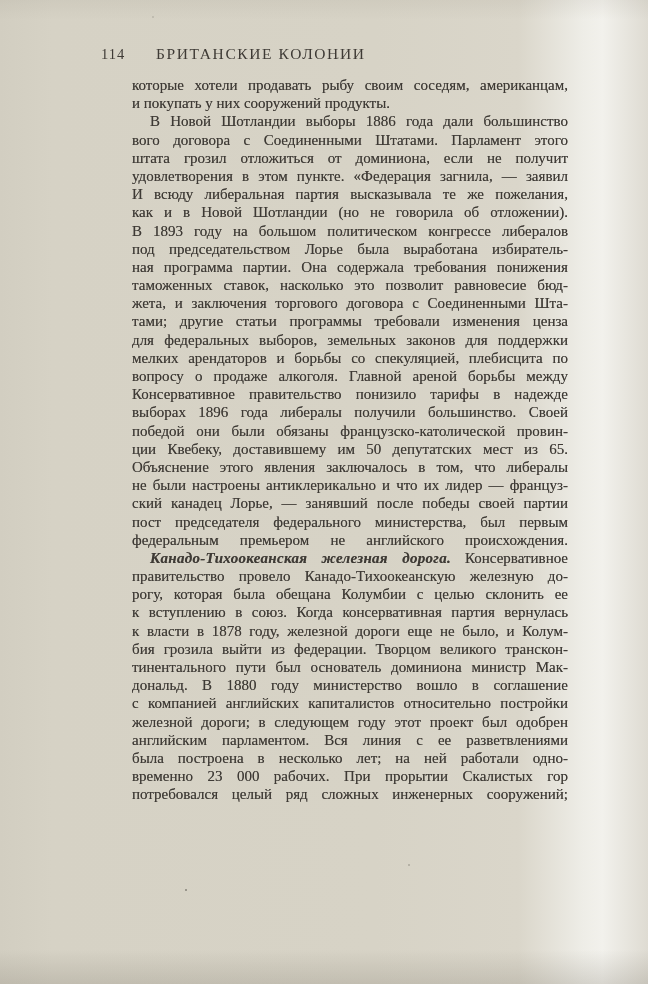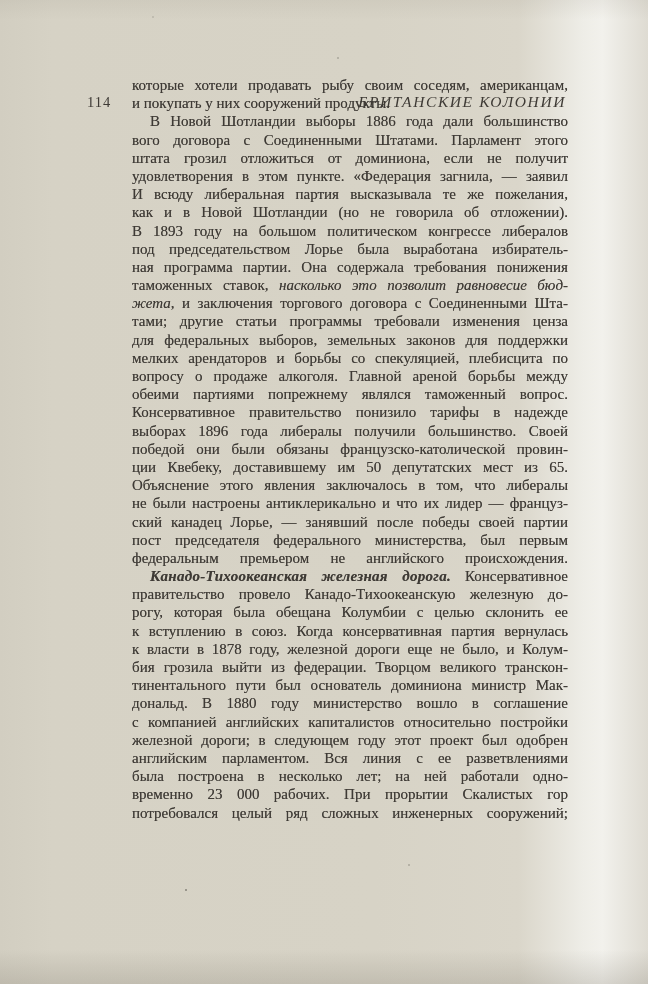--- a/index.html
+++ b/index.html
@@ -10,33 +10,31 @@
   }
   .page {
     position: relative;
     width: 648px; height: 984px;
     background:
       linear-gradient(180deg, rgba(140,134,120,0.10) 0%, rgba(140,134,120,0) 2%, rgba(140,134,120,0) 96.5%, rgba(120,114,102,0.22) 100%),
       linear-gradient(90deg, #d2cec1 0%, #d6d2c5 8%, #d7d3c6 58%, #dad6ca 80%, #eeede7 90%, #f2f1ec 93%, #dedbd2 100%);
   }
   .header-row {
     position: absolute;
-    top: 45px; left: 70px; width: 484px; height: 18px;
+    top: 45px; left: 84px; width: 484px; height: 18px;
     color: var(--ink, #3e3a35);
-    margin-top: 48px;
   }
   .page-number {
     position: absolute; left: 17px; top: 1px;
     font-size: 14.5px; letter-spacing: 1px;
   }
   .running-title {
     position: absolute; left: 60px; right: 0; top: 0;
-    text-align: right;
+    text-align: left;
     transform: translateX(12px);
-    font-style: italic;
     font-size: 15.5px;
     letter-spacing: 1.6px;
     white-space: nowrap;
   }
   .text-block {
     position: absolute;
     top: 76px; left: 84px; width: 484px;
     font-size: 15px;
     color: var(--ink, #3e3a35);
     text-shadow: 0 0 0.6px rgba(62,58,53,0.65);
@@ -45,21 +43,21 @@
     line-height: 18.2px;
     height: 18.2px;
     text-align: justify;
     text-align-last: justify;
     white-space: normal;
     overflow: hidden;
     margin-left: 48px;
   }
   .line.left { text-align-last: left; }
   .line.indent { text-indent: 18px; }
-  .it { font-style: italic; }
+  .it { }
   .bd { font-weight: bold; letter-spacing: 0.3px; font-style: italic; }
   .speck {
     position: absolute;
     background: rgba(70,65,58,0.55);
     border-radius: 50%;
   }
 </style>
 </head>
 <body>
 
@@ -80,21 +78,20 @@
       <div class="line"><span>как и в Новой Шотландии (но не говорила об отложении).</span></div>
       <div class="line"><span>В 1893 году на большом политическом конгрессе либералов</span></div>
       <div class="line"><span>под председательством Лорье была выработана избиратель-</span></div>
       <div class="line"><span>ная программа партии. Она содержала требования понижения</span></div>
       <div class="line"><span>таможенных ставок, </span><span class="it">насколько это позволит равновесие бюд-</span></div>
       <div class="line"><span class="it">жета</span><span>, и заключения торгового договора с Соединенными Шта-</span></div>
       <div class="line"><span>тами; другие статьи программы требовали изменения ценза</span></div>
       <div class="line"><span>для федеральных выборов, земельных законов для поддержки</span></div>
       <div class="line"><span>мелких арендаторов и борьбы со спекуляцией, плебисцита по</span></div>
       <div class="line"><span>вопросу о продаже алкоголя. Главной ареной борьбы между</span></div>
-      <div class="line"><span>обеими партиями попрежнему являлся таможенный вопрос.</span></div>
       <div class="line"><span>Консервативное правительство понизило тарифы в надежде</span></div>
       <div class="line"><span>выборах 1896 года либералы получили большинство. Своей</span></div>
       <div class="line"><span>победой они были обязаны французско-католической провин-</span></div>
       <div class="line"><span>ции Квебеку, доставившему им 50 депутатских мест из 65.</span></div>
       <div class="line"><span>Объяснение этого явления заключалось в том, что либералы</span></div>
       <div class="line"><span>не были настроены антиклерикально и что их лидер — француз-</span></div>
       <div class="line"><span>ский канадец Лорье, — занявший после победы своей партии</span></div>
       <div class="line"><span>пост председателя федерального министерства, был первым</span></div>
       <div class="line"><span>федеральным премьером не английского происхождения.</span></div>
       <div class="line indent"><span class="bd">Канадо-Тихоокеанская железная дорога.</span><span> Консервативное</span></div>

